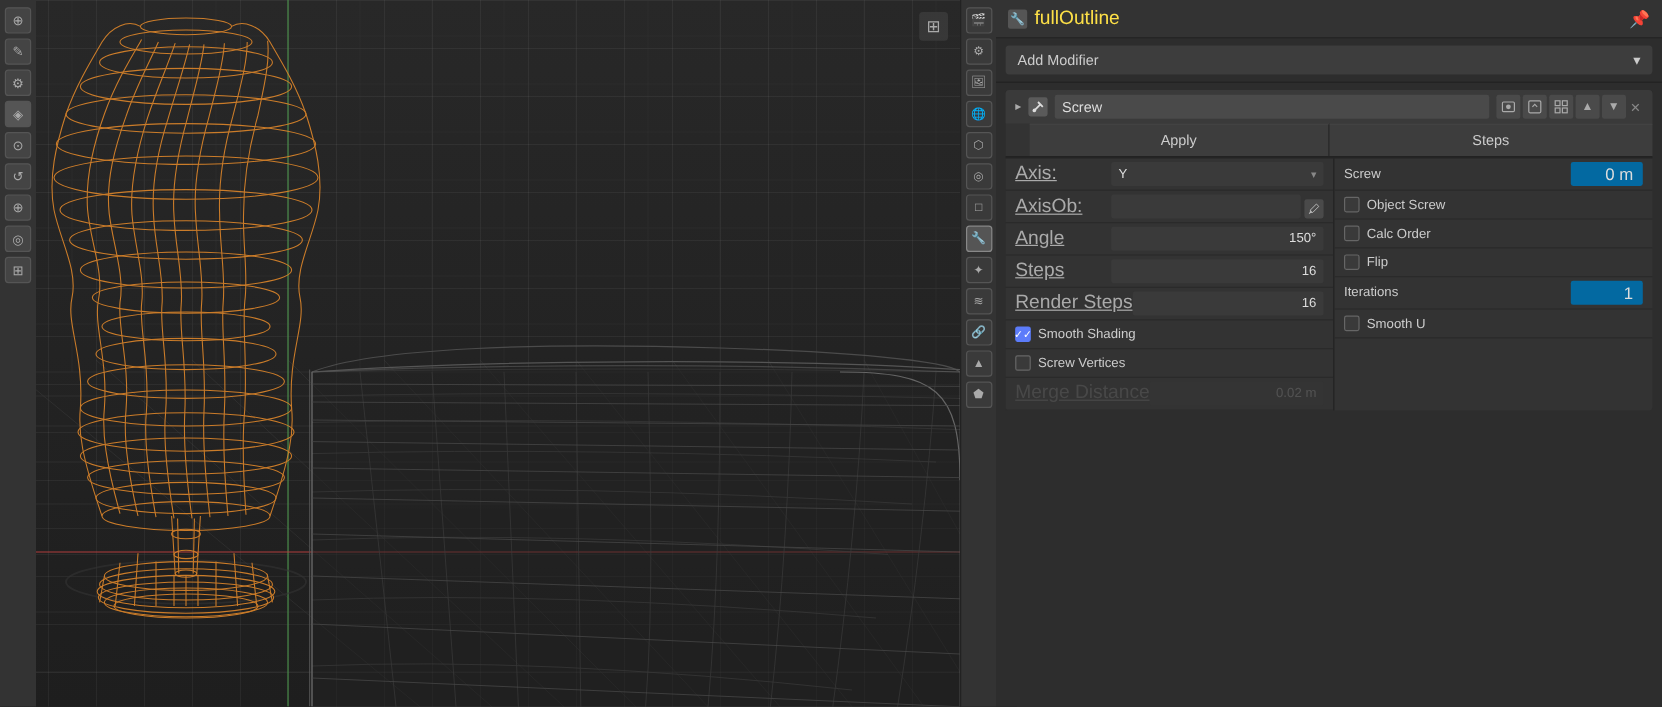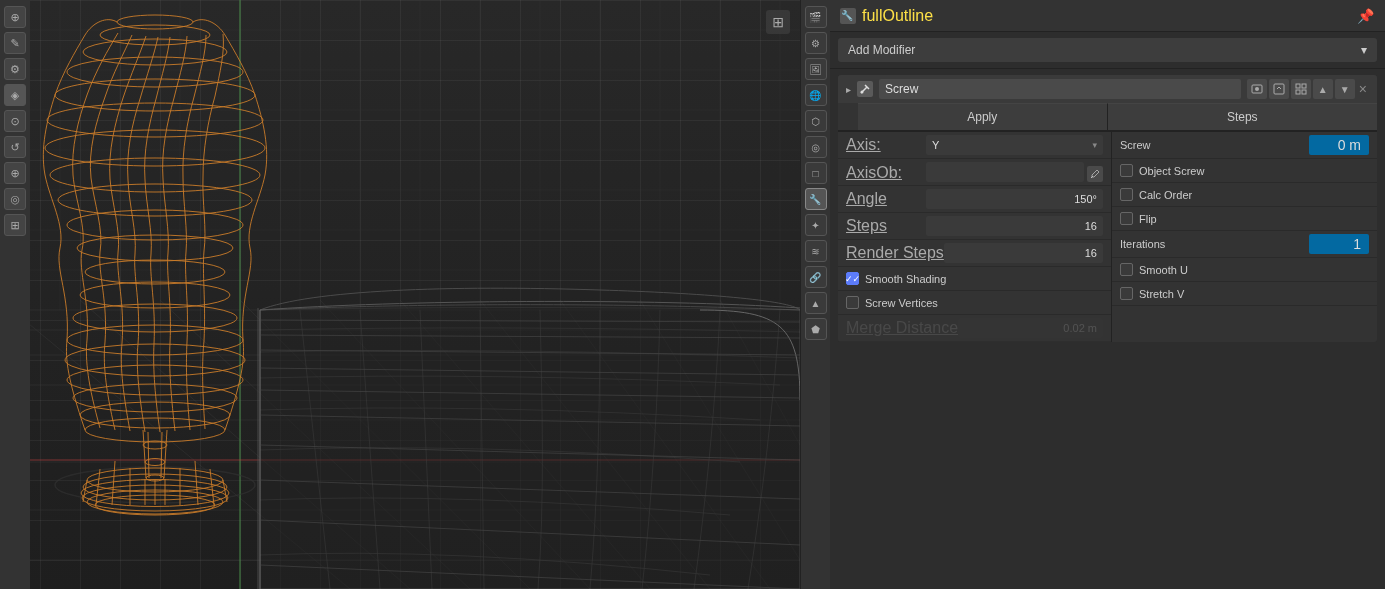--- a/index.html
+++ b/index.html
@@ -813,24 +813,20 @@
           <div class="right-prop-row">
             <span class="right-prop-label">Iterations</span>
             <div class="right-prop-value">1</div>
           </div>
 
           <div class="checkbox-row">
             <div class="checkbox"></div>
             <span class="checkbox-label">Smooth U</span>
           </div>
 
-          <div class="checkbox-row">
-            <div class="checkbox"></div>
-            <span class="checkbox-label">Stretch V</span>
-          </div>
 
         </div>
       </div>
 
     </div>
 
   </div>
 </div>
 
 </body></html>

